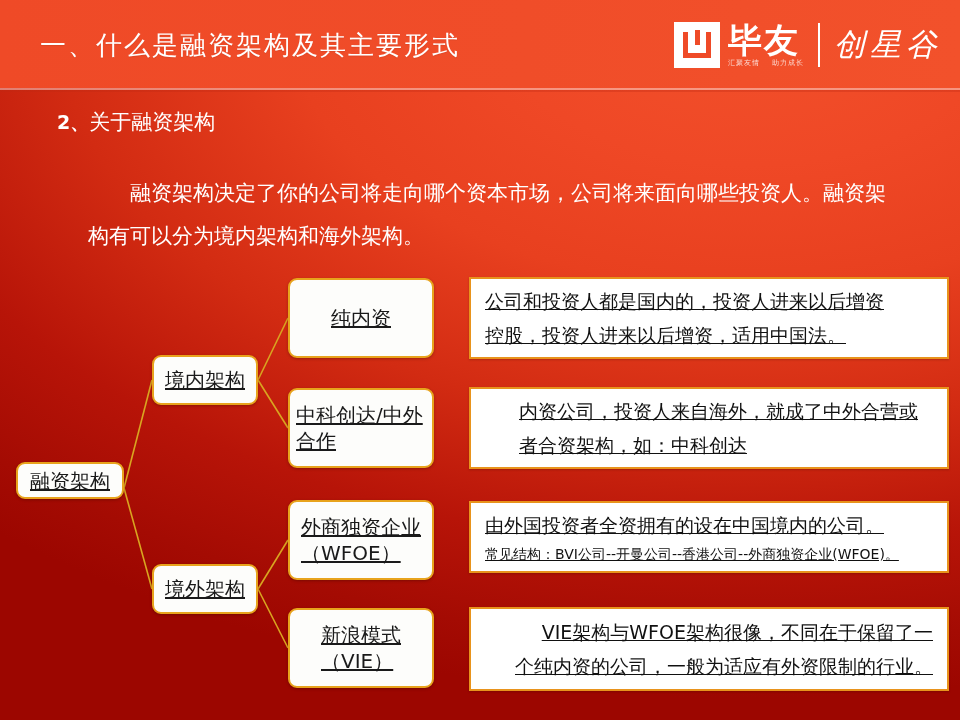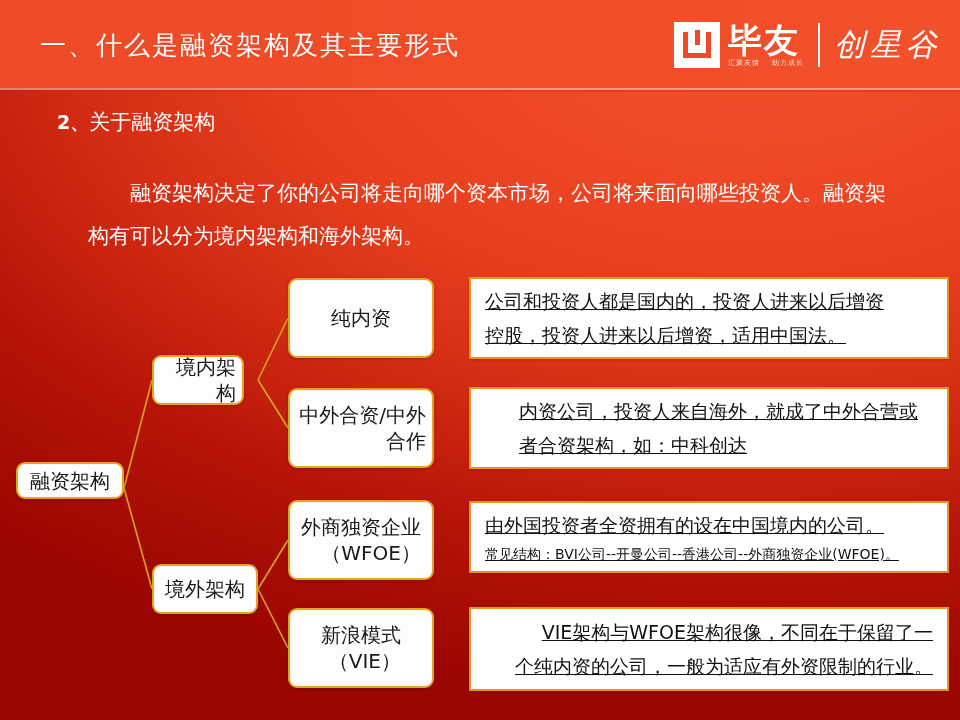--- a/index.html
+++ b/index.html
@@ -167,33 +167,34 @@
 
   .node {
     position: absolute;
     background: #fdfdfb;
     border: 2px solid #e8a31c;
     border-radius: 9px;
     box-sizing: border-box;
     display: flex;
     align-items: center;
     justify-content: center;
-    text-align: right;
+    text-align: left;
     color: #1a1a1a;
     box-shadow: 0 1px 3px rgba(0,0,0,0.25);
+    text-decoration: underline;
   }
   .node-label {
     font-size: 20px;
     line-height: 26px;
     padding: 0 6px;
     color: #1a1a1a;
   }
 
   #node-root      { left: 16px;  top: 462px; width: 108px; height: 37px; }
-  #node-domestic  { left: 152px; top: 355px; width: 92px; height: 50px; }
+  #node-domestic  { left: 152px; top: 355px; width: 106px; height: 50px; }
   #node-offshore  { left: 152px; top: 564px; width: 106px; height: 50px; }
 
   .leaf { left: 288px; width: 146px; height: 80px; }
   #node-leaf-0 { top: 278px; }
   #node-leaf-1 { top: 388px; }
   #node-leaf-2 { top: 500px; }
   #node-leaf-3 { top: 608px; }
 
   .desc {
     position: absolute;
@@ -280,21 +281,21 @@
     </div>
 
     <div class="node" id="node-offshore">
       <span class="node-label">境外架构</span>
     </div>
 
     <div class="node leaf" id="node-leaf-0">
       <span class="node-label">纯内资</span>
     </div>
     <div class="node leaf" id="node-leaf-1">
-      <span class="node-label">中外合资/中外合作</span>
+      <span class="node-label">中科创达/中外合作</span>
     </div>
     <div class="node leaf" id="node-leaf-2">
       <span class="node-label">外商独资企业<br>（WFOE）</span>
     </div>
     <div class="node leaf" id="node-leaf-3">
       <span class="node-label">新浪模式<br>（VIE）</span>
     </div>
 
     <div class="desc" id="desc-0">
       <div class="desc-line">公司和投资人都是国内的，投资人进来以后增资</div>

